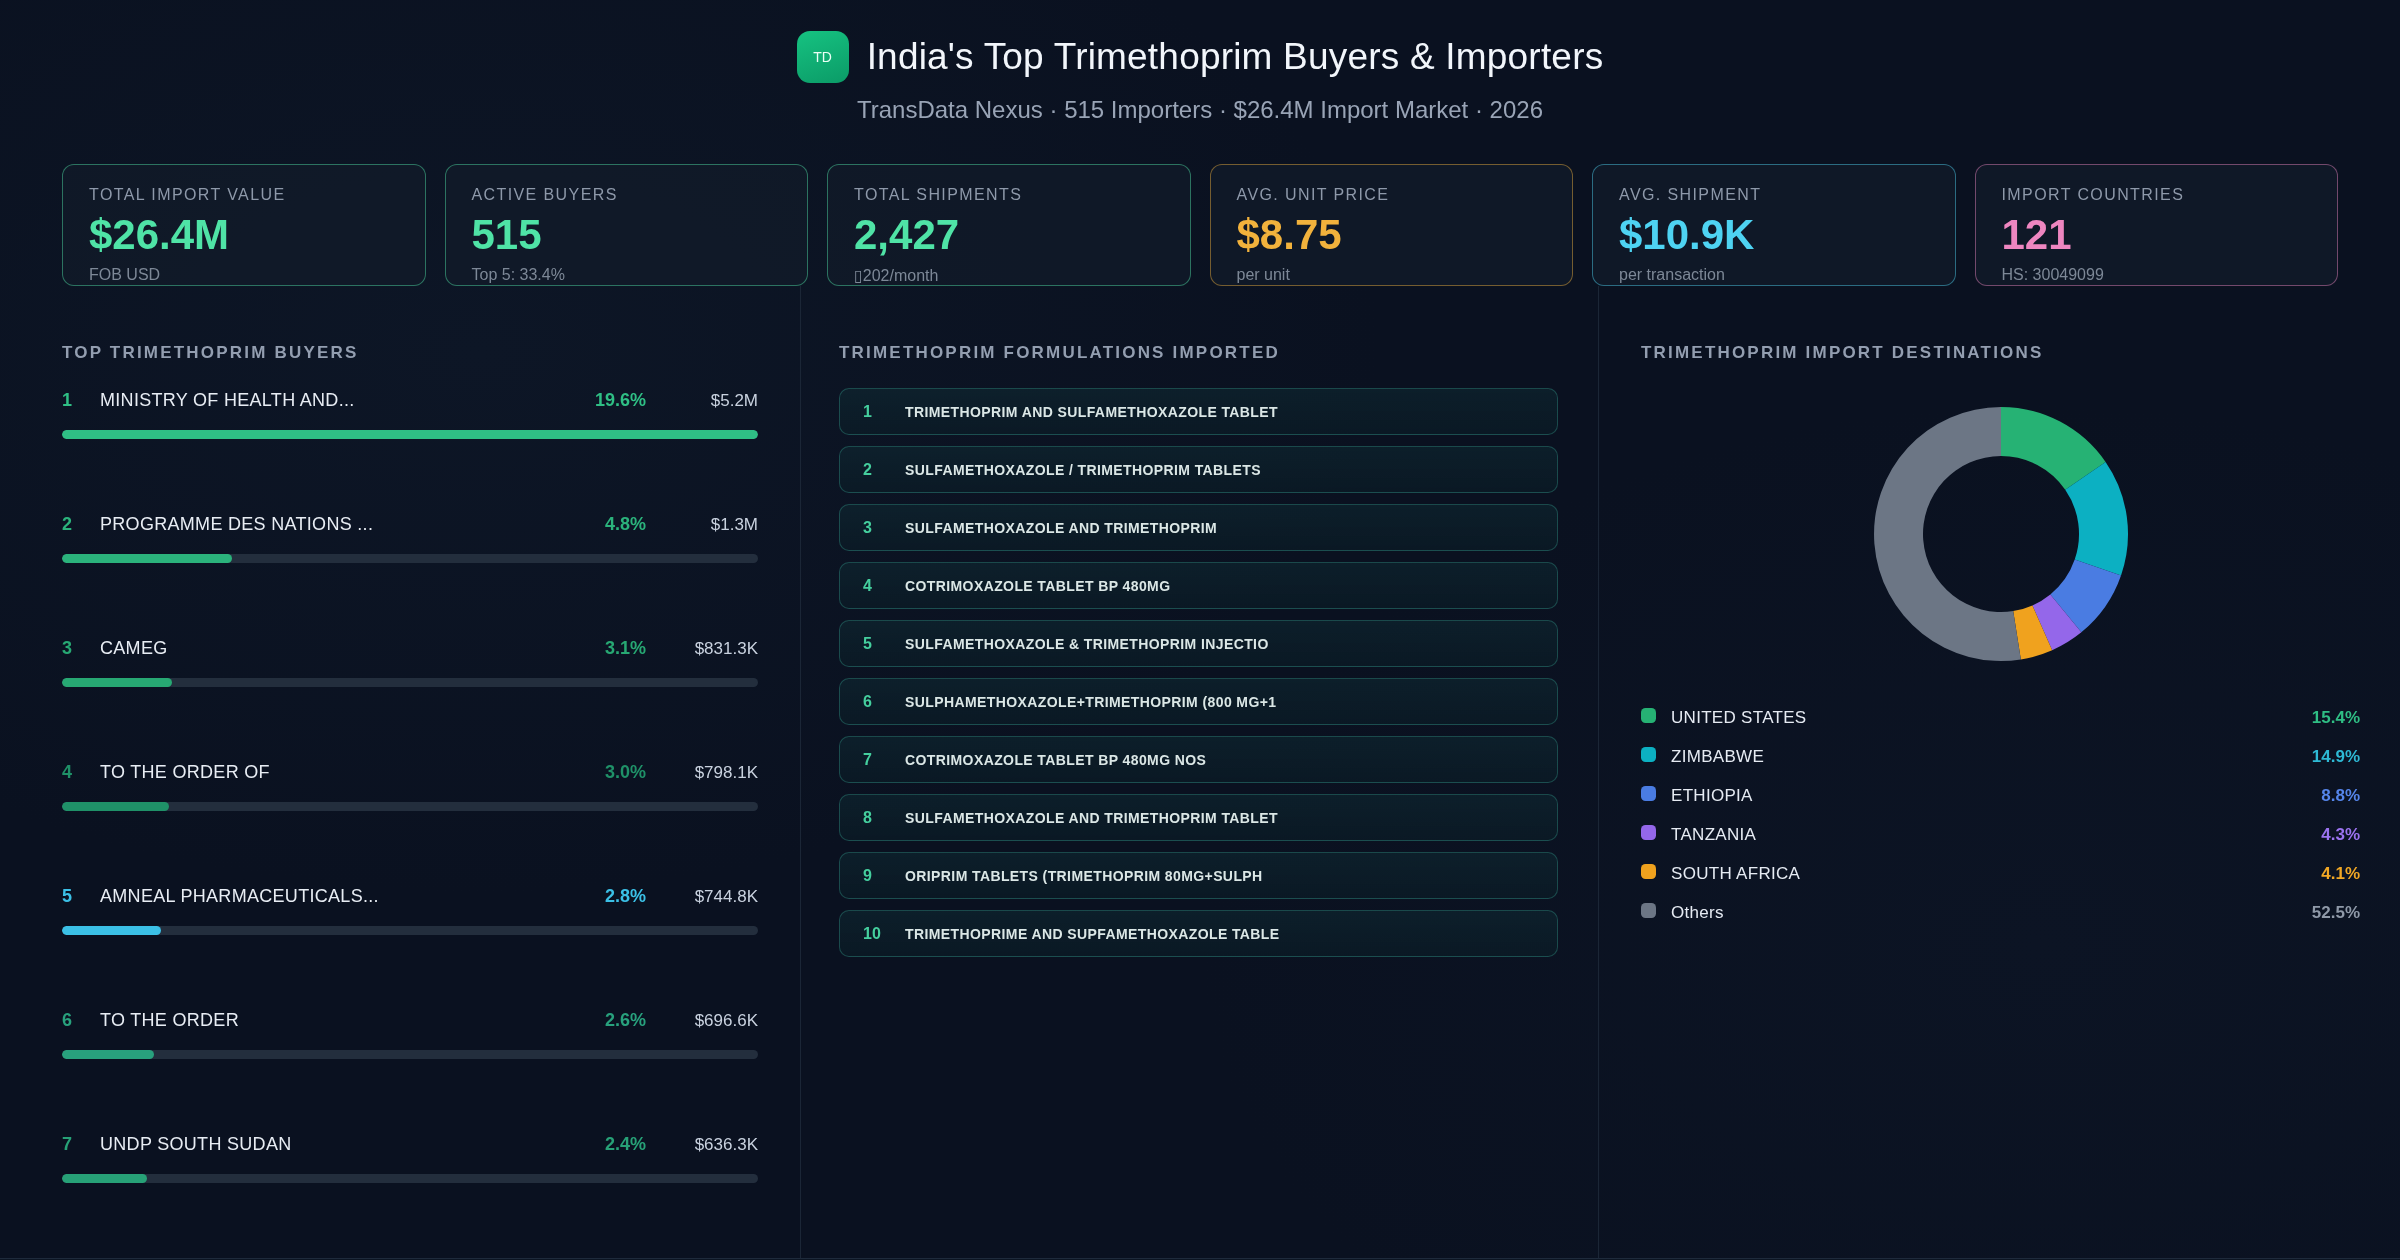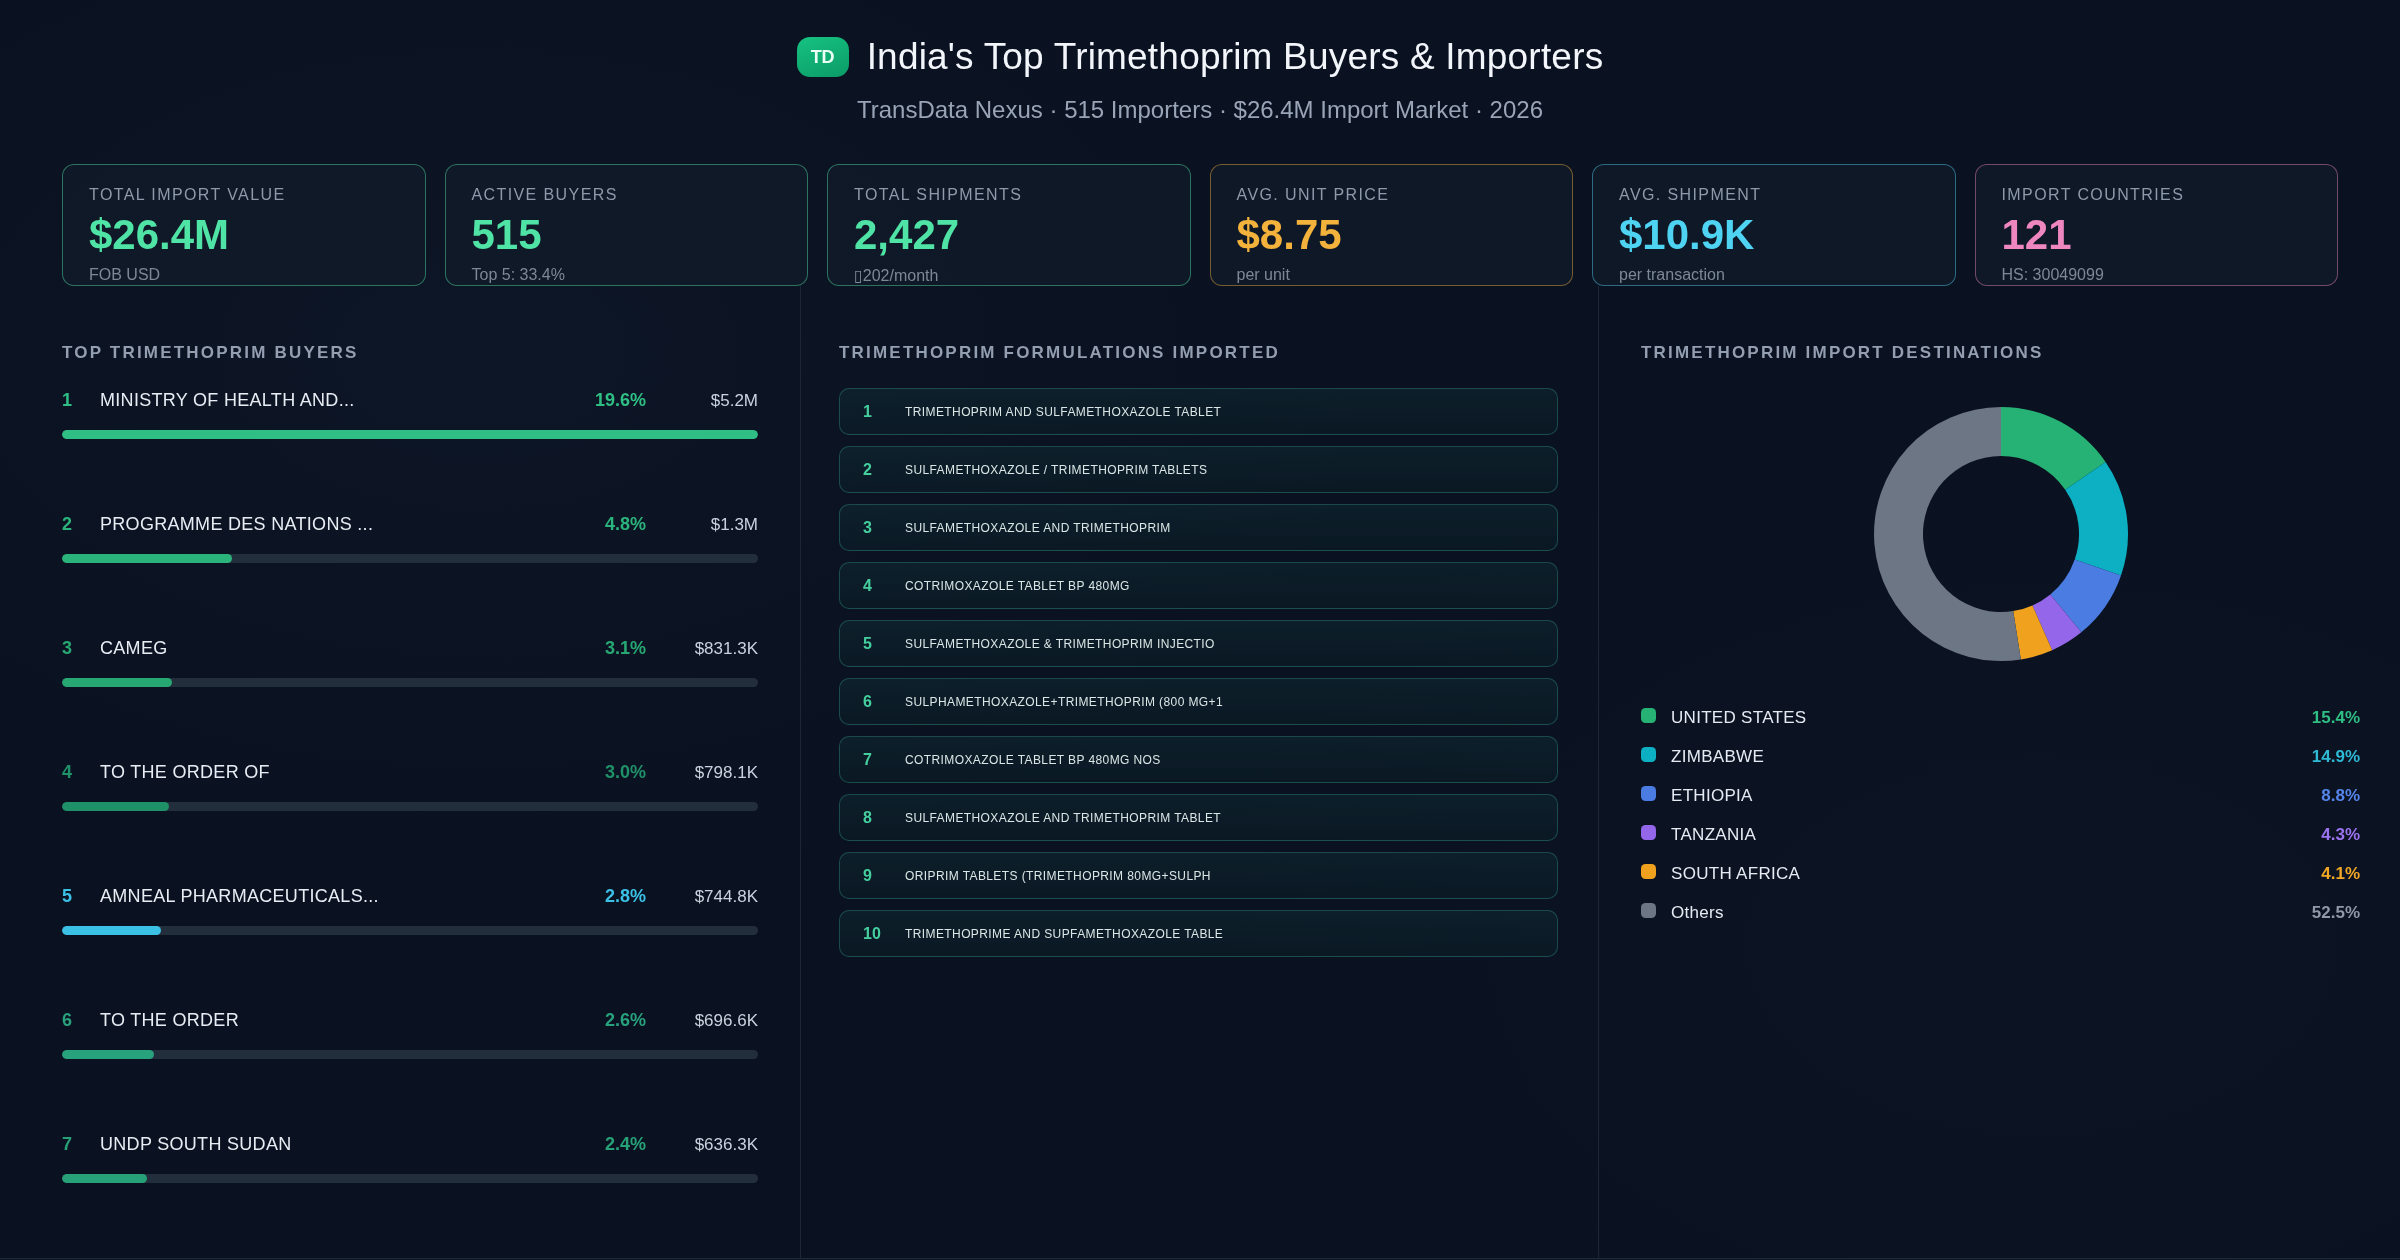--- a/index.html
+++ b/index.html
@@ -18,23 +18,23 @@
       radial-gradient(1400px 900px at 85% 75%, #0c1424 0%, rgba(10,17,32,0) 60%),
       #0a1120;
   }
   .accent-bar { height:10px; width:100%;
     background:linear-gradient(90deg,#0fbf77 0%,#11b89a 55%,#08a8cc 100%); }
 
   
   header { padding-top:30px; text-align:center; }
   .title-row { display:flex; align-items:center; justify-content:center; gap:18px; height:54px; }
   .logo {
-    width:52px; height:40px; border-radius:13px;
+    width:52px; height:52px; border-radius:13px;
     background:linear-gradient(160deg,#16c281,#0b9b67);
-    color:#eafff5; font-size:18px; font-weight:700;
+    color:#eafff5; font-size:14px; font-weight:400;
     display:flex; align-items:center; justify-content:center;
   }
   h1 { font-size:37px; font-weight:400; color:#f2f6fb; letter-spacing:.2px; }
   .subtitle { margin-top:12px; font-size:24px; color:#99a4b6; }
 
   
   .stats {
     margin-top:40px; padding:0 62px;
     display:grid; grid-template-columns:repeat(6,1fr); gap:19px; height:130px;
   }
@@ -69,21 +69,21 @@
   
   .formulations { padding-left:38px; padding-right:40px; }
   .formulations h2 { margin-bottom:24px; }
   .pill {
     height:47px; margin-bottom:11px; border-radius:10px;
     border:1px solid rgba(64,190,165,.30);
     background:linear-gradient(180deg, rgba(17,52,58,.40), rgba(11,31,40,.55));
     display:flex; align-items:center; padding-left:23px;
   }
   .fnum { width:42px; flex:none; font-size:16px; font-weight:600; color:#45cf9e; }
-  .fname { font-size:12px; color:#dbe7e6; letter-spacing:.4px; white-space:nowrap; overflow:hidden; }
+  .fname { font-size:14px; color:#dbe7e6; letter-spacing:.4px; white-space:nowrap; overflow:hidden;font-weight:bold; }
 
   
   .destinations { padding-left:42px; padding-right:40px; }
   .donut-wrap { width:260px; margin:40px auto 0 auto; }
   .legend { margin-top:40px; }
   .legend-row { display:flex; height:39px; }
   .dot { width:15px; height:15px; border-radius:4.5px; margin-right:15px; flex:none; }
   .llabel { font-size:17px; color:#e6ebf3; letter-spacing:.3px; }
   .lpct { margin-left:auto; font-size:17px; font-weight:600; }
 

